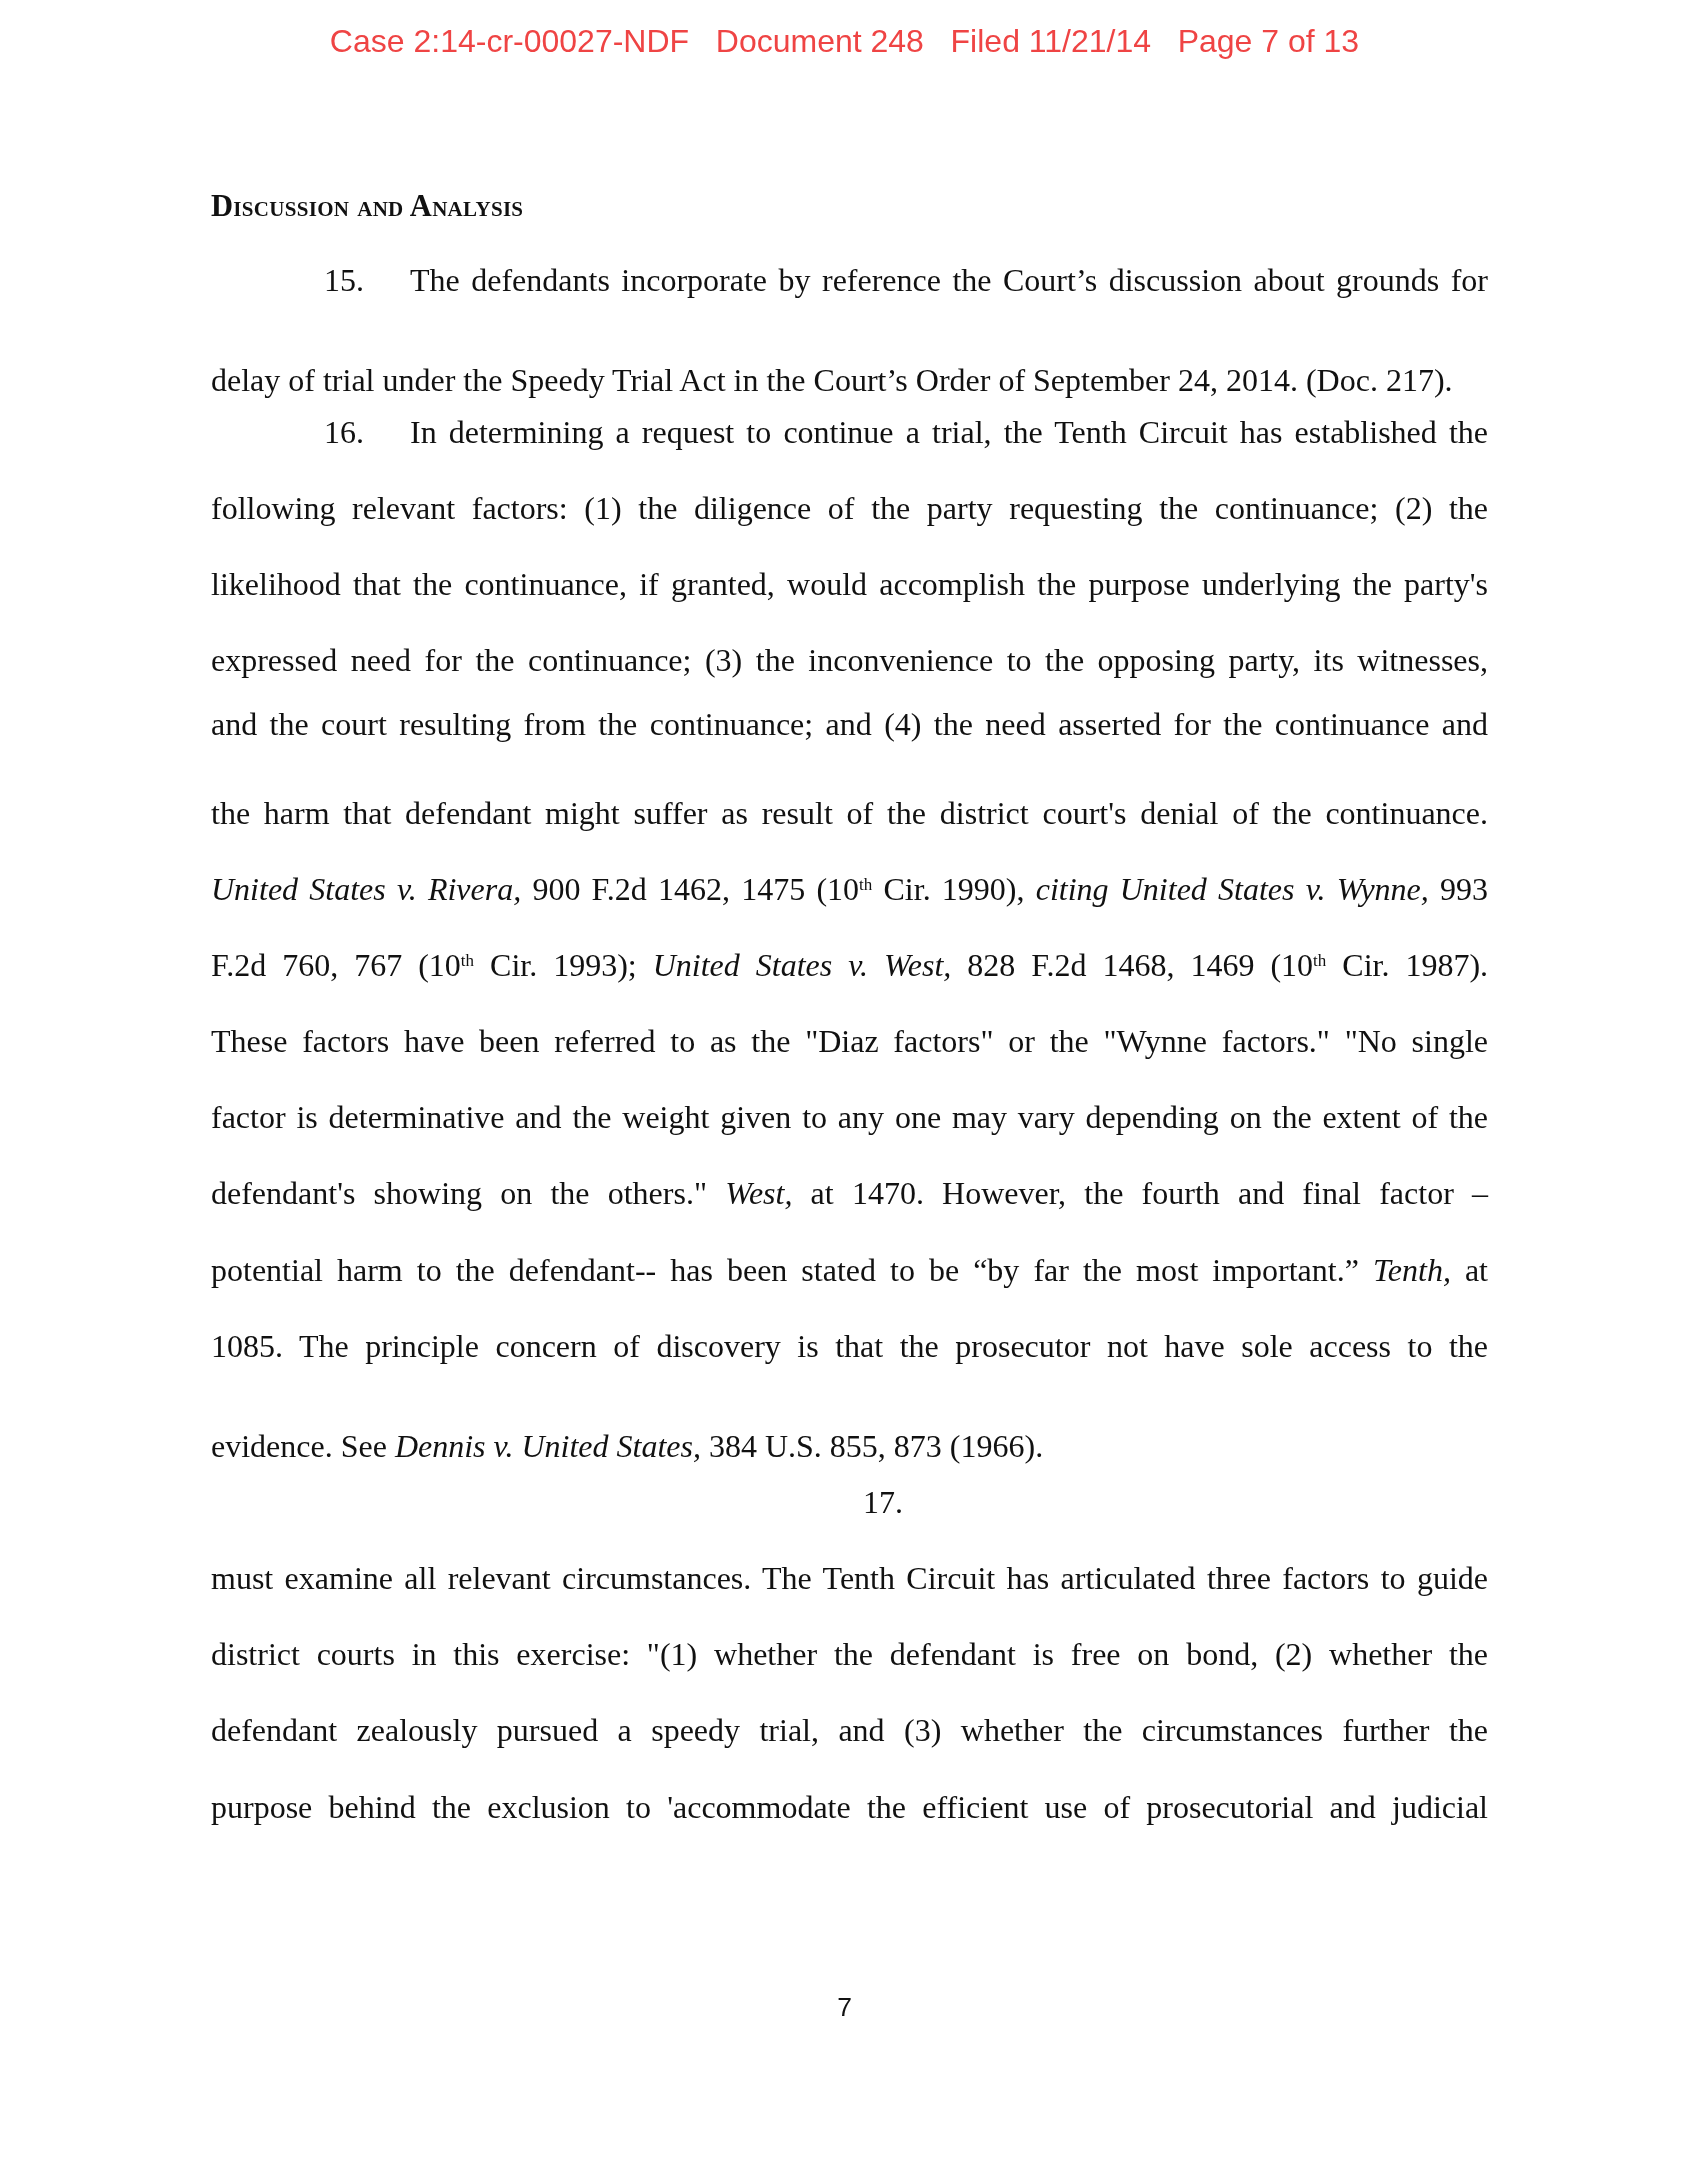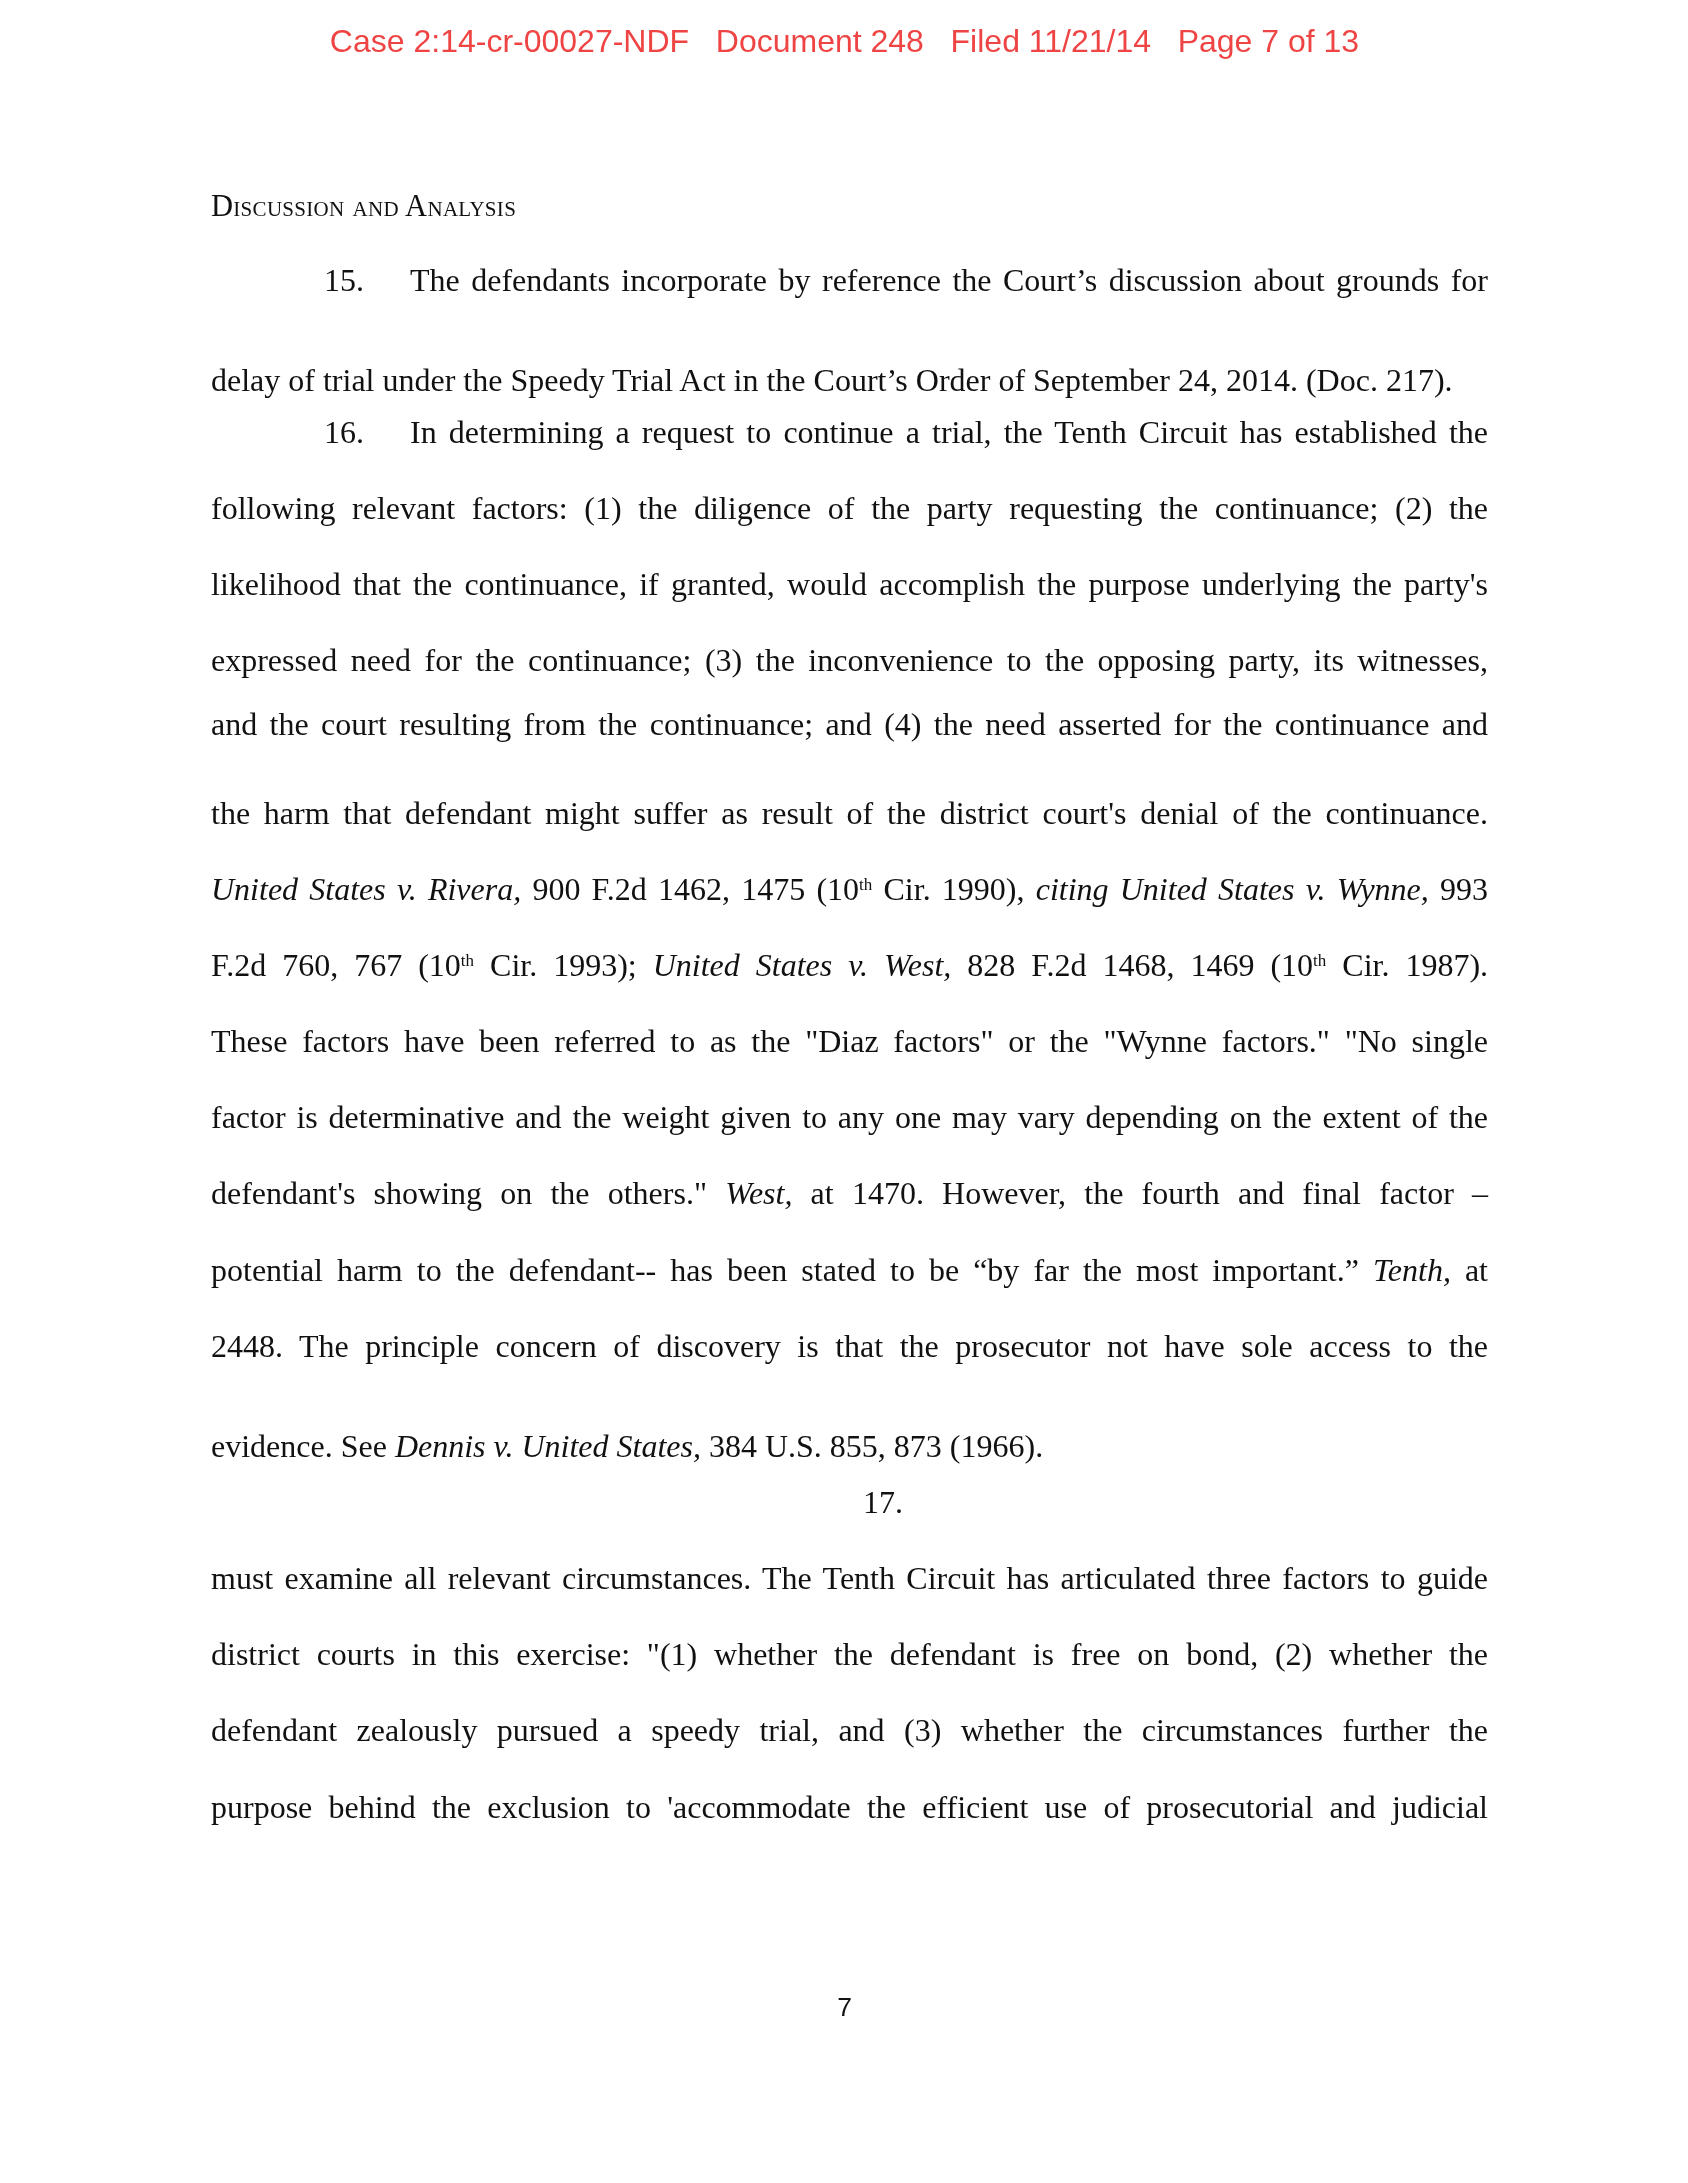--- a/index.html
+++ b/index.html
@@ -4,21 +4,21 @@
 <style>
   html, body { margin: 0; padding: 0; background: #ffffff; }
   body { width: 1689px; height: 2183px; position: relative; overflow: hidden; color: #111; }
   .header {
     position: absolute; top: 22.5px; left: 0; width: 1689px; text-align: center;
     font-family: "Liberation Sans", sans-serif; font-size: 32px; letter-spacing: 0px;
     white-space: pre; color: #ef4444;
   }
   .page { position: absolute; left: 211px; width: 1277px; top: 0; font-family: "Liberation Serif", serif; }
   .heading {
-    position: absolute; top: 189px; left: 0; font-weight: normal; font-variant: small-caps;
+    position: absolute; top: 189px; left: 0; font-weight: bold; font-variant: small-caps;
     font-size: 30.5px; letter-spacing: 0.3px;
   }
   .line {
     position: absolute; left: 0; width: 1277px; font-size: 32px; line-height: 40px;
     white-space: nowrap; text-align: justify; text-align-last: justify;
   }
   .line.last { text-align-last: left; margin-top: 24px; }
   .num { display: inline-block; width: 199px; padding-left: 113px; box-sizing: border-box; text-align-last: left; }
   .para-first { display: flex; justify-content: center; }
   .para-first .num { flex: 0 0 199px; }
@@ -56,21 +56,21 @@
 
   <div class="line" style="top:945px"><span>F.2d 760, 767 (10</span><sup>th</sup><span> Cir. 1993); </span><i>United States v. West,</i><span> 828 F.2d 1468, 1469 (10</span><sup>th</sup><span> Cir. 1987).</span></div>
 
   <div class="line" style="top:1021px">These factors have been referred to as the "Diaz factors" or the "Wynne factors."  "No single</div>
   <div class="line" style="top:1097px">factor is determinative and the weight given to any one may vary depending on the extent of the</div>
 
   <div class="line" style="top:1173px"><span>defendant's showing on the others." </span><i>West,</i><span> at 1470.  However, the fourth and final factor –</span></div>
 
   <div class="line" style="top:1250px"><span>potential harm to the defendant-- has been stated to be “by far the most important.”  </span><i>Tenth,</i><span> at</span></div>
 
-  <div class="line" style="top:1326px">2448.  The principle concern of discovery is that the prosecutor not have sole access to the</div>
+  <div class="line" style="top:1326px">1085.  The principle concern of discovery is that the prosecutor not have sole access to the</div>
 
   <div class="line last" style="top:1402px"><span>evidence.  See </span><i>Dennis v. United States,</i><span> 384 U.S. 855, 873 (1966).</span></div>
 
   <div class="line para-first" style="top:1482px">
     <span class="num">17.</span>
   </div>
   <div class="line" style="top:1558px">must examine all relevant circumstances. The Tenth Circuit has articulated three factors to guide</div>
   <div class="line" style="top:1634px">district courts in this exercise: "(1) whether the defendant is free on bond, (2) whether the</div>
   <div class="line" style="top:1710px">defendant zealously pursued a speedy trial, and (3) whether the circumstances further the</div>
   <div class="line" style="top:1787px">purpose behind the exclusion to 'accommodate the efficient use of prosecutorial and judicial</div>

